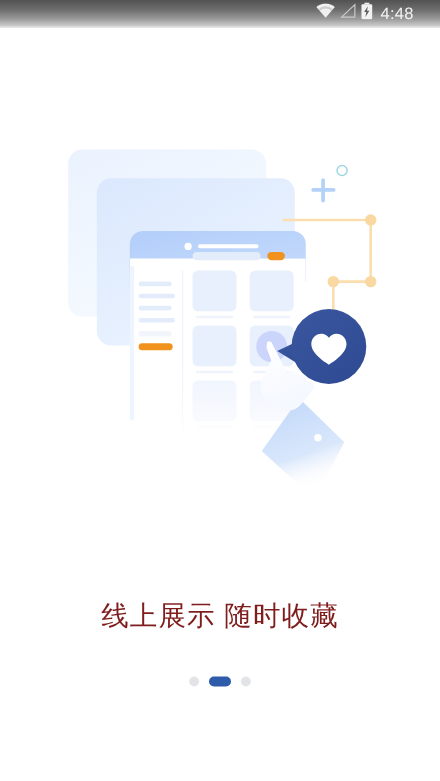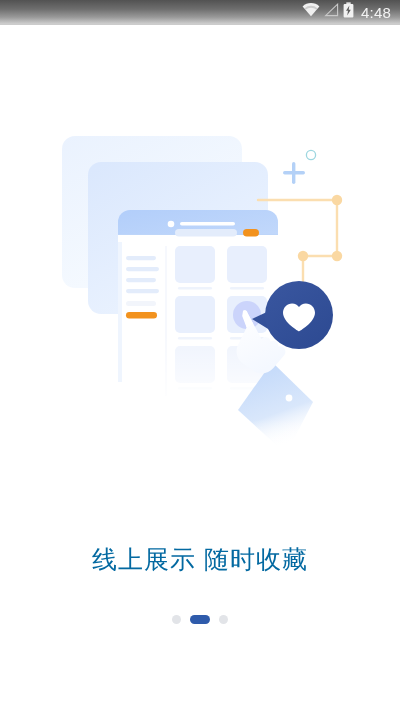--- a/index.html
+++ b/index.html
@@ -27,21 +27,21 @@
   .status-bar {
     position: absolute;
     top: 0; left: 0;
     width: 400px;
     height: 24px;
     background: linear-gradient(180deg, #525252 0%, #6e6e6e 38%, #9a9a9a 72%, #cfcfcf 100%);
     display: flex;
     align-items: center;
     justify-content: flex-end;
     box-sizing: border-box;
-    padding-right: 9px;
+    padding-right: 24px;
   }
   .status-icons {
     display: flex;
     align-items: center;
     gap: 4px;
   }
   .status-time {
     color: #f3f3f3;
     font-size: 15px;
     letter-spacing: 0.2px;
@@ -287,21 +287,21 @@
                  C295.1 279.4 297.7 280.9 299 283.1
                  C300.3 280.9 302.9 279.4 305.9 279.4
                  C310.9 279.4 315 283.4 315 288.8
                  C315 298.6 299 307.5 299 307.5 Z" fill="#ffffff"></path>
       </g>
 
       <rect x="118" y="395" width="210" height="70" fill="url(#gFade)"></rect>
     </svg>
   </div>
 
-  <div class="caption" style="color: #0369a1;">线上展示  随时收藏</div>
+  <div class="caption" style="color: #7f1d1d;">线上展示  随时收藏</div>
 
   <div class="pager">
     <span class="dot" style="background: rgb(226, 228, 232);"></span>
     <span class="dot active" style="background: rgb(47, 91, 171);"></span>
     <span class="dot" style="background: rgb(226, 228, 232);"></span>
   </div>
 
 </div>
 
 </body></html>

